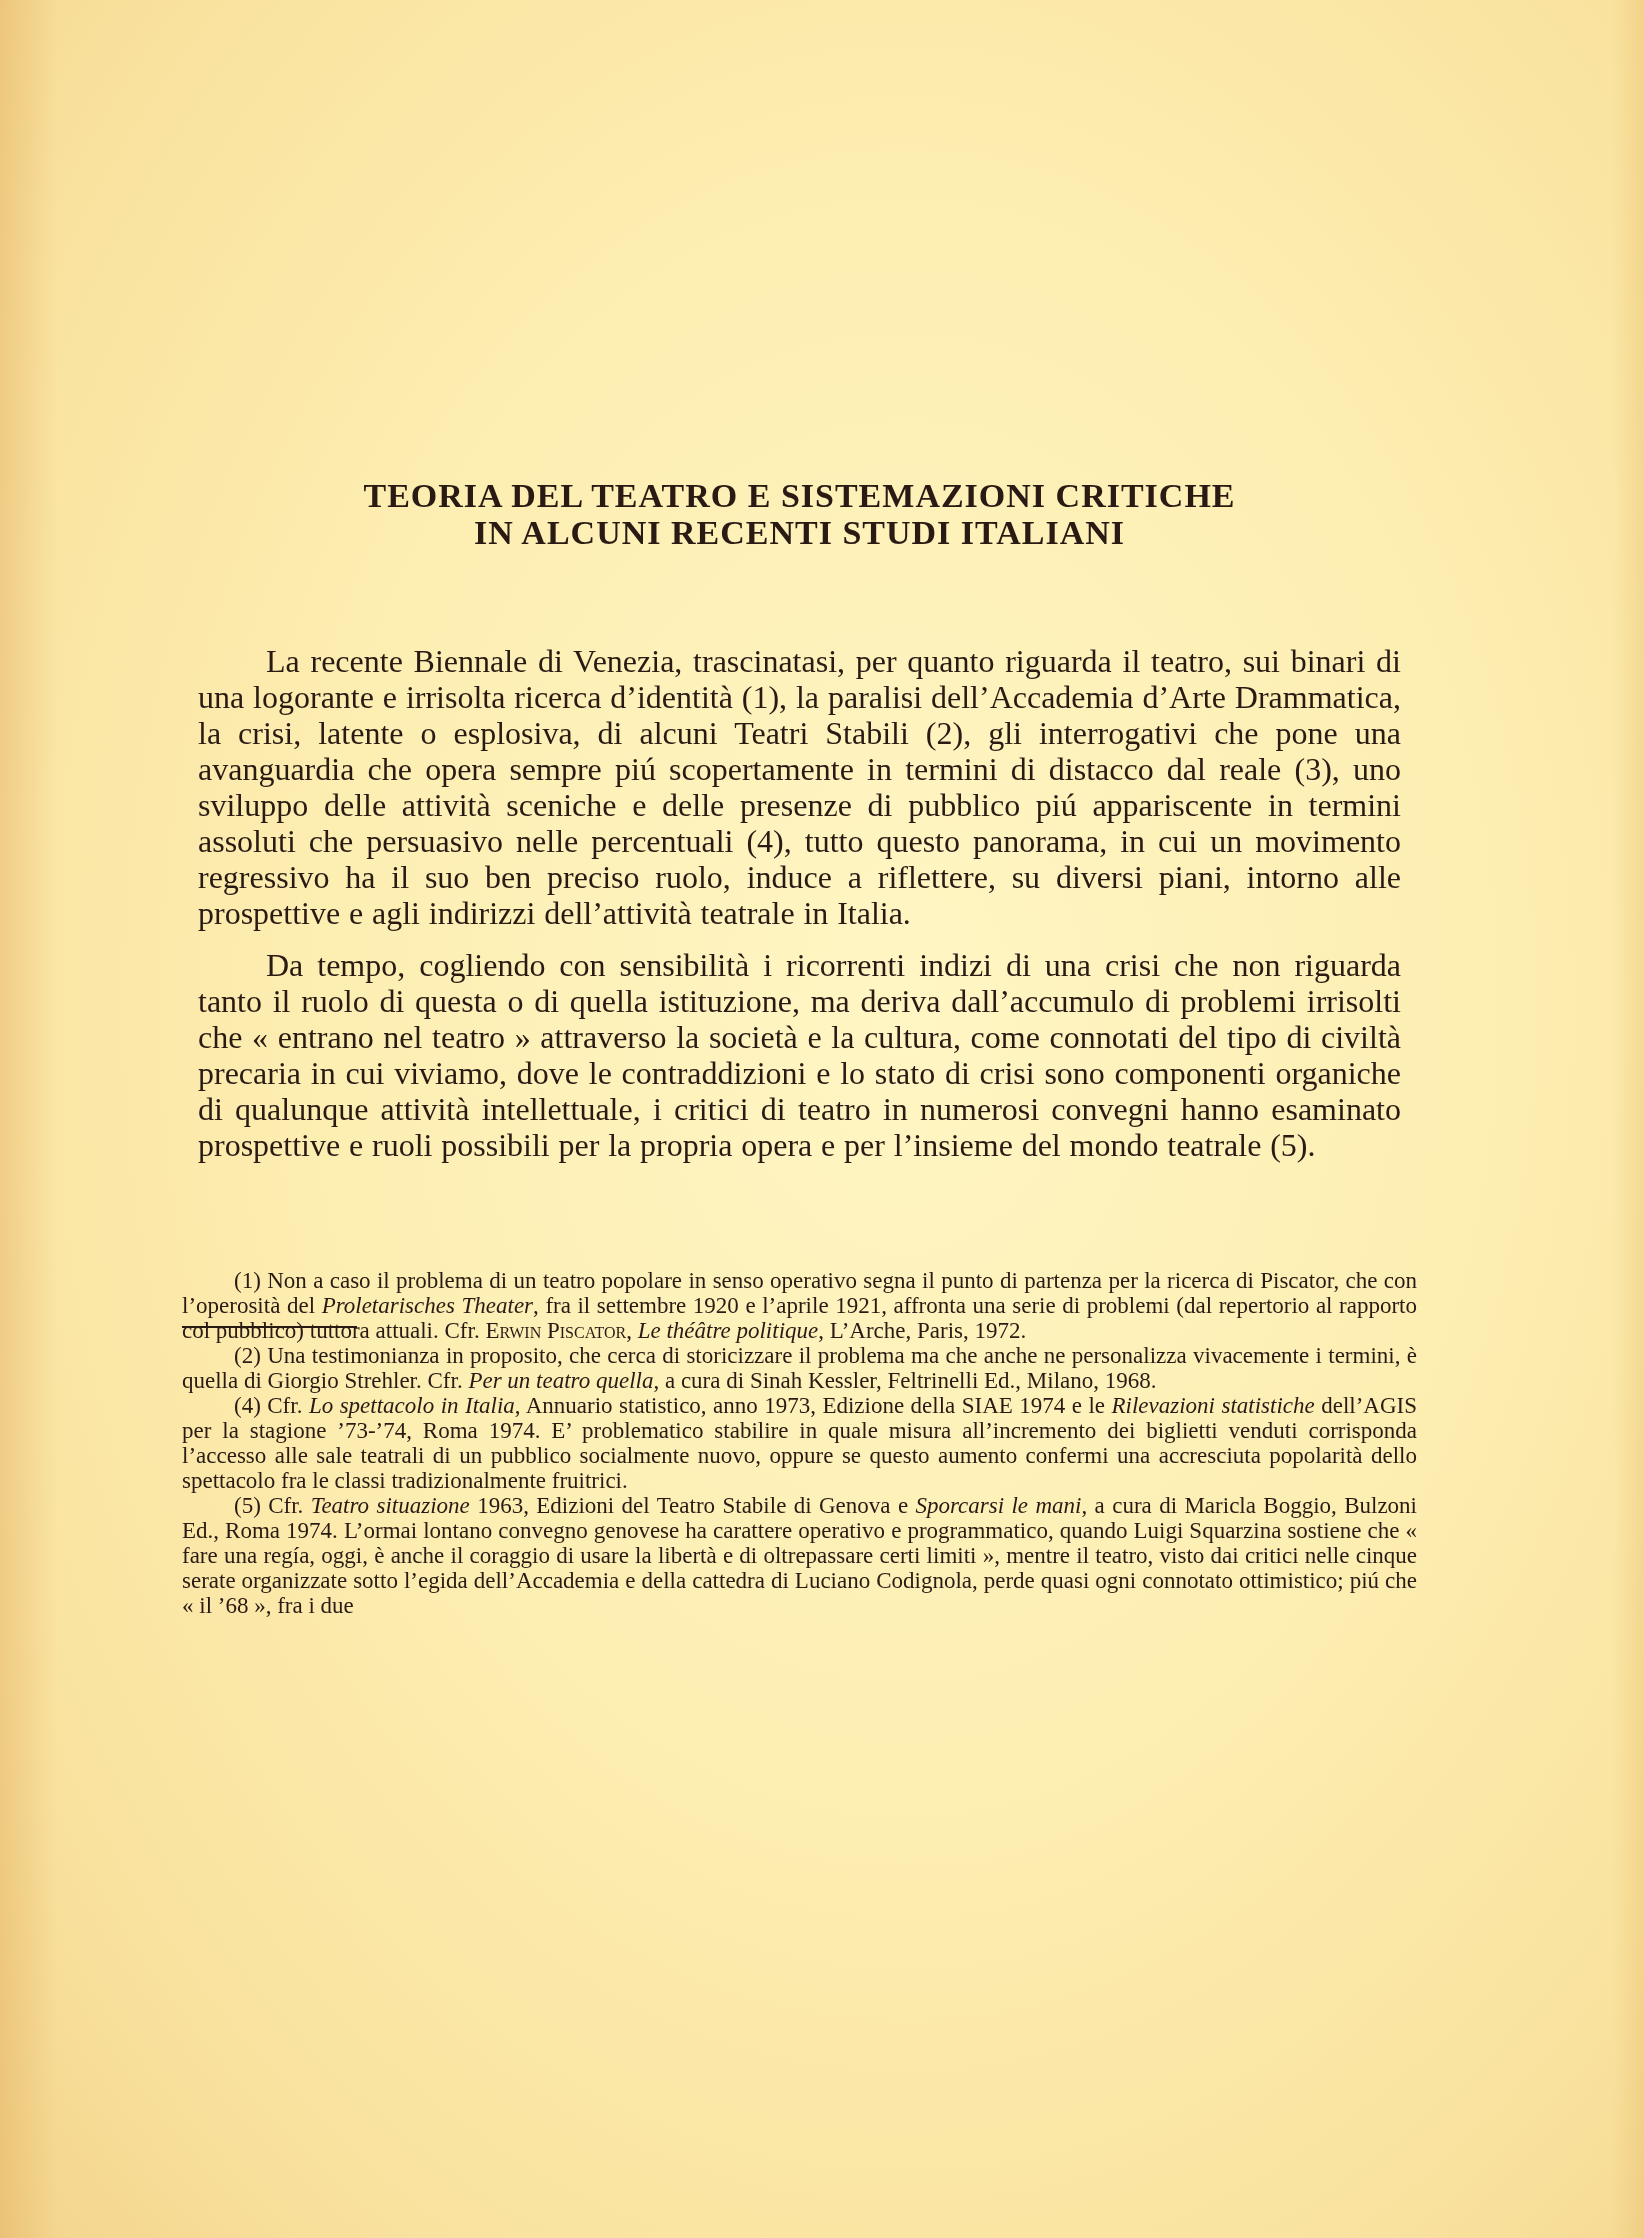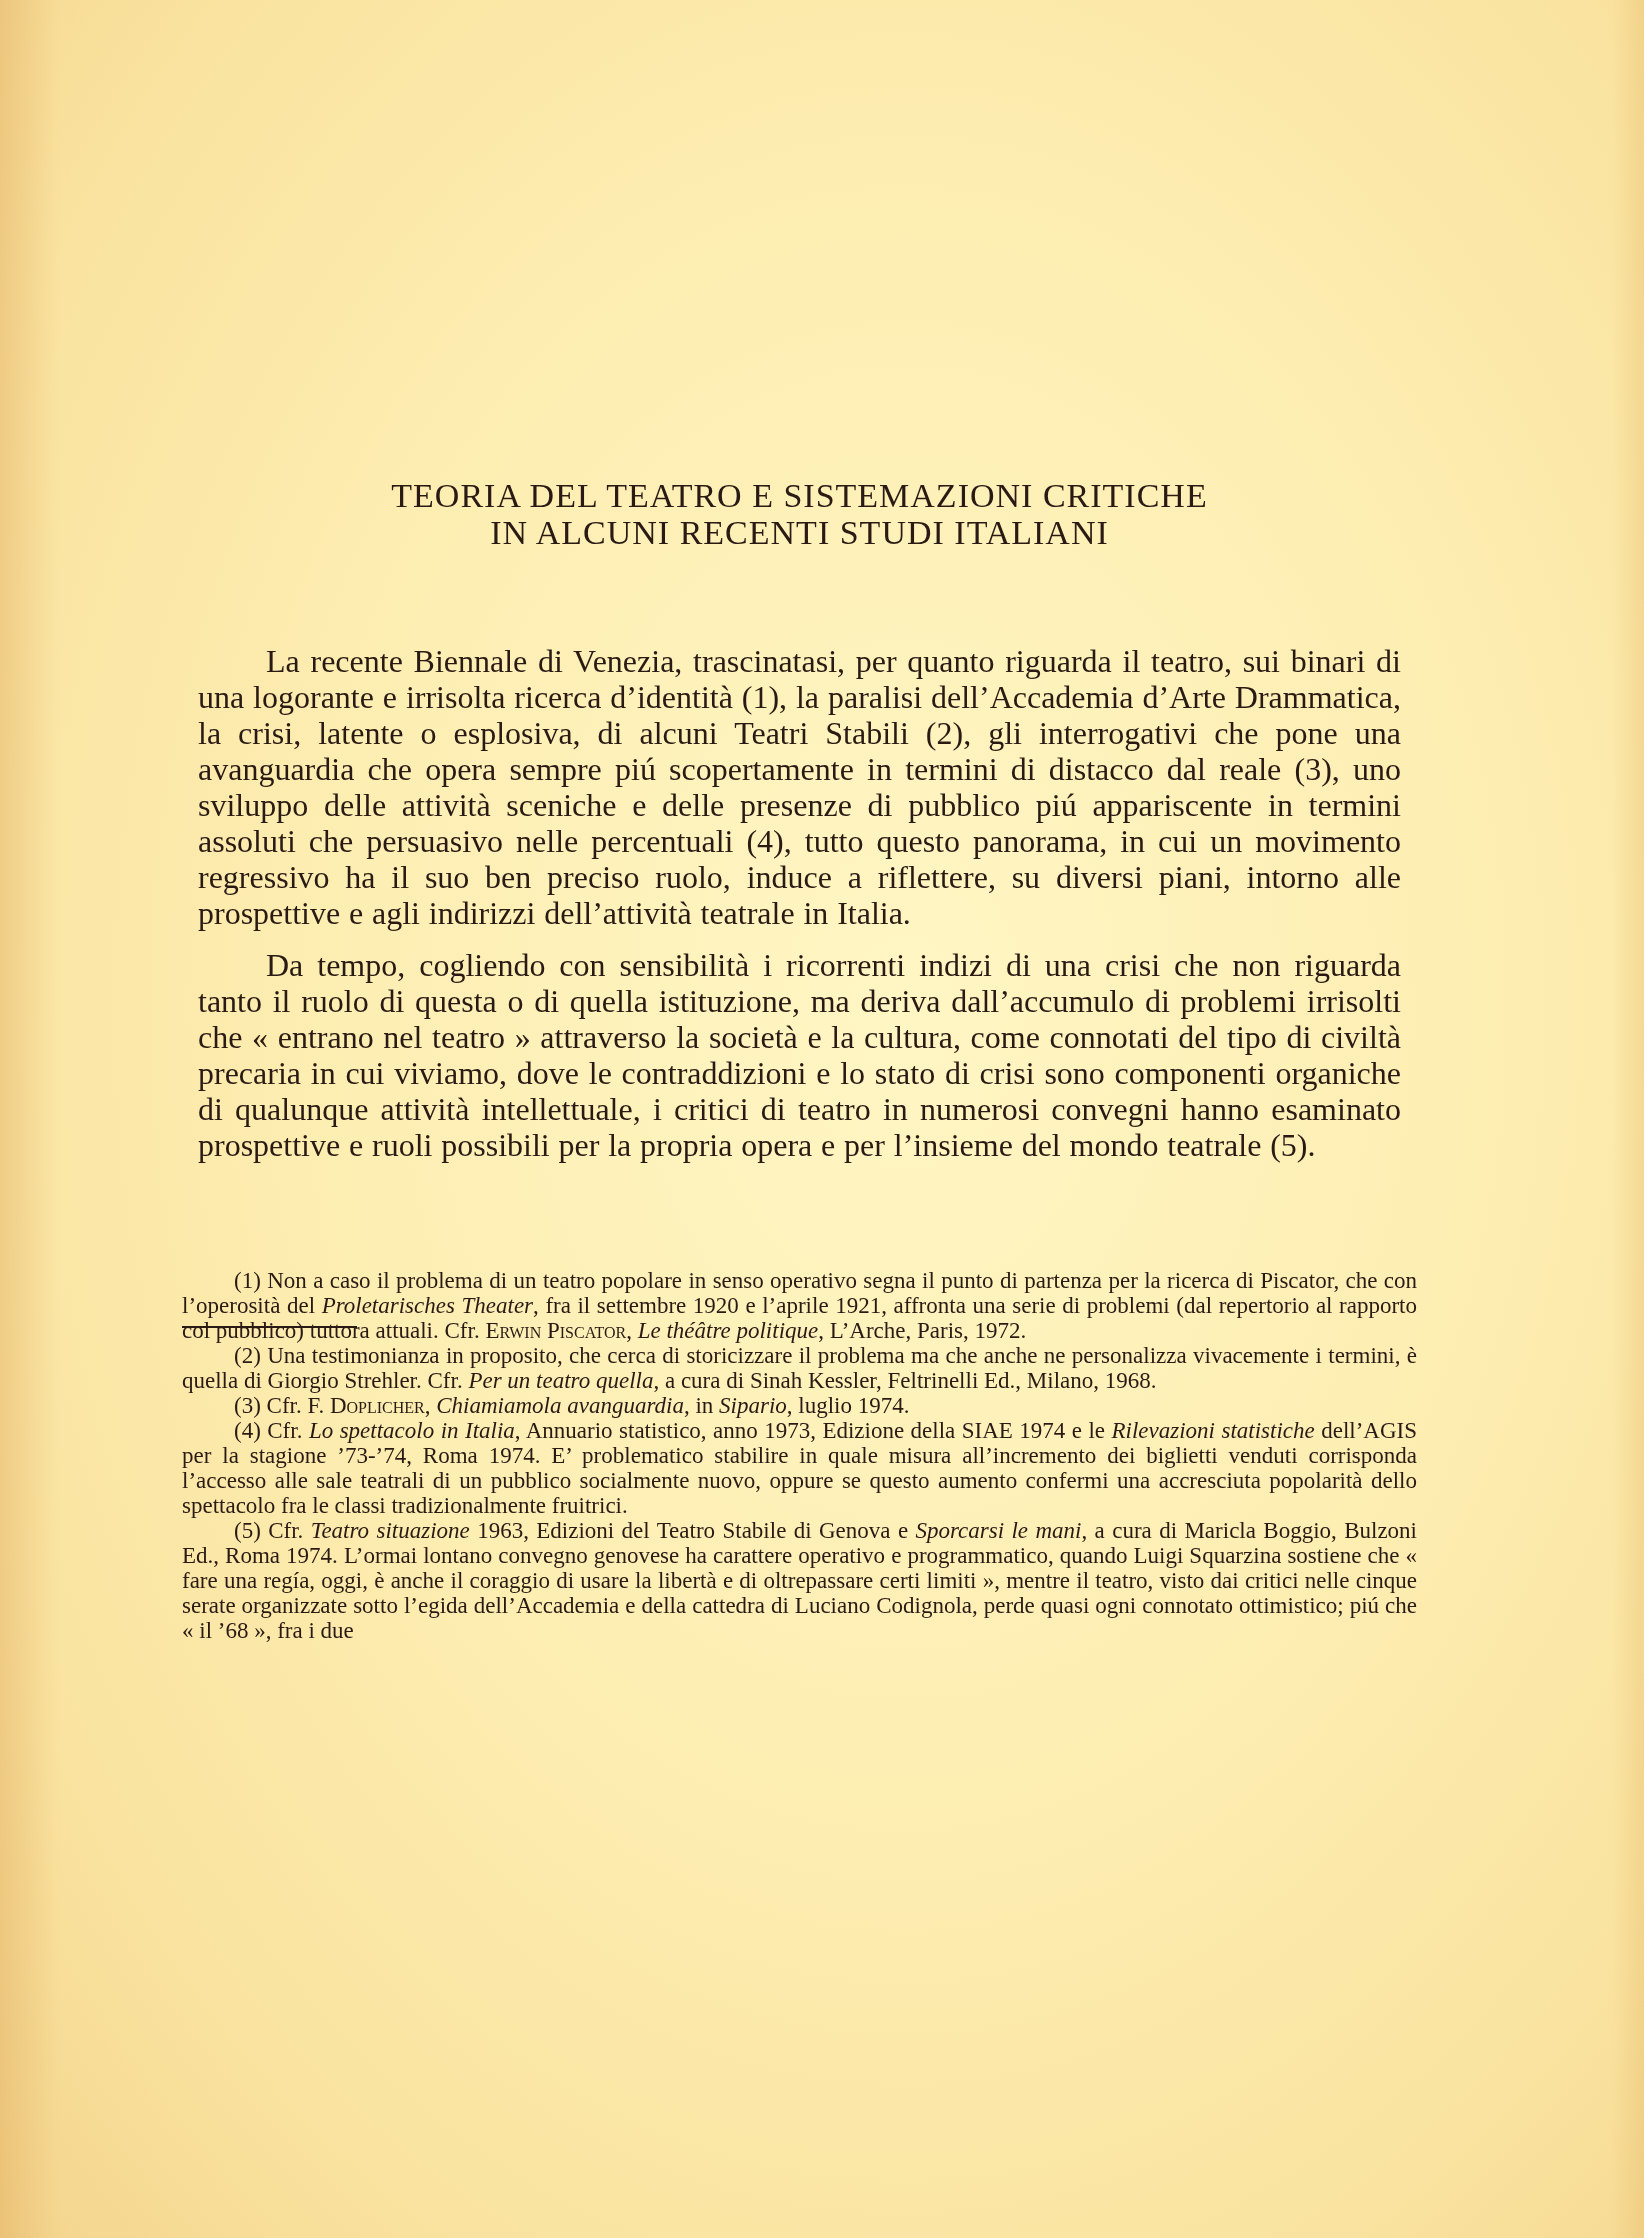--- a/index.html
+++ b/index.html
@@ -32,21 +32,21 @@
     .title {
       position: absolute;
       left: 182px;
       width: 1235px;
       top: 477px;
       text-align: center;
       font-size: 34px;
       line-height: 37px;
       letter-spacing: 1px;
       margin: 0;
-      font-weight: normal;
+      font-weight: bold;
     }
     .title span { display: block; }
     .body-text {
       position: absolute;
       left: 182px;
       width: 1235px;
       top: 627px;
       font-size: 32px;
       line-height: 36px;
       text-align: justify;
@@ -102,19 +102,18 @@
   <p>Da tempo, cogliendo con sensibilità i ricorrenti indizi di una crisi che non riguarda tanto il ruolo di questa o di quella istituzione, ma deriva dall’accumulo di problemi irrisolti che « entrano nel teatro » attraverso la società e la cultura, come connotati del tipo di civiltà precaria in cui viviamo, dove le contraddizioni e lo stato di crisi sono componenti organiche di qualunque attività intellettuale, i critici di teatro in numerosi convegni hanno esaminato prospettive e ruoli possibili per la propria opera e per l’insieme del mondo teatrale (5).</p>
 </div>
 
 <div class="fn-rule"></div>
 
 <div class="footnotes">
   <p><span>(1)</span><span> Non a caso il problema di un teatro popolare in senso operativo segna il punto di partenza per la ricerca di Piscator, che con l’operosità del </span><em>Proletarisches Theater</em><span>, fra il settembre 1920 e l’aprile 1921, affronta una serie di problemi (dal repertorio al rapporto col pubblico) tuttora attuali. Cfr. </span><span class="sc">Erwin Piscator</span><span>, </span><em>Le théâtre politique</em><span>, L’Arche, Paris, 1972.</span></p>
 
   <p><span>(2)</span><span> Una testimonianza in proposito, che cerca di storicizzare il problema ma che anche ne personalizza vivacemente i termini, è quella di Giorgio Strehler. Cfr. </span><em>Per un teatro quella</em><span>, a cura di Sinah Kessler, Feltrinelli Ed., Milano, 1968.</span></p>
 
-  <p><span>(3)</span><span> Cfr. F. </span><span class="sc">Doplicher</span><span>, </span><em>Chiamiamola avanguardia</em><span>, in </span><em>Sipario</em><span>, luglio 1974.</span></p>
 
   <p><span>(4)</span><span> Cfr. </span><em>Lo spettacolo in Italia</em><span>, Annuario statistico, anno 1973, Edizione della SIAE 1974 e le </span><em>Rilevazioni statistiche</em><span> dell’AGIS per la stagione ’73-’74, Roma 1974. E’ problematico stabilire in quale misura all’incremento dei biglietti venduti corrisponda l’accesso alle sale teatrali di un pubblico socialmente nuovo, oppure se questo aumento confermi una accresciuta popolarità dello spettacolo fra le classi tradizionalmente fruitrici.</span></p>
 
   <p><span>(5)</span><span> Cfr. </span><em>Teatro situazione</em><span> 1963, Edizioni del Teatro Stabile di Genova e </span><em>Sporcarsi le mani</em><span>, a cura di Maricla Boggio, Bulzoni Ed., Roma 1974. L’ormai lontano convegno genovese ha carattere operativo e programmatico, quando Luigi Squarzina sostiene che « fare una regía, oggi, è anche il coraggio di usare la libertà e di oltrepassare certi limiti », mentre il teatro, visto dai critici nelle cinque serate organizzate sotto l’egida dell’Accademia e della cattedra di Luciano Codignola, perde quasi ogni connotato ottimistico; piú che « il ’68 », fra i due</span></p>
 </div>
 
 
 </body></html>

